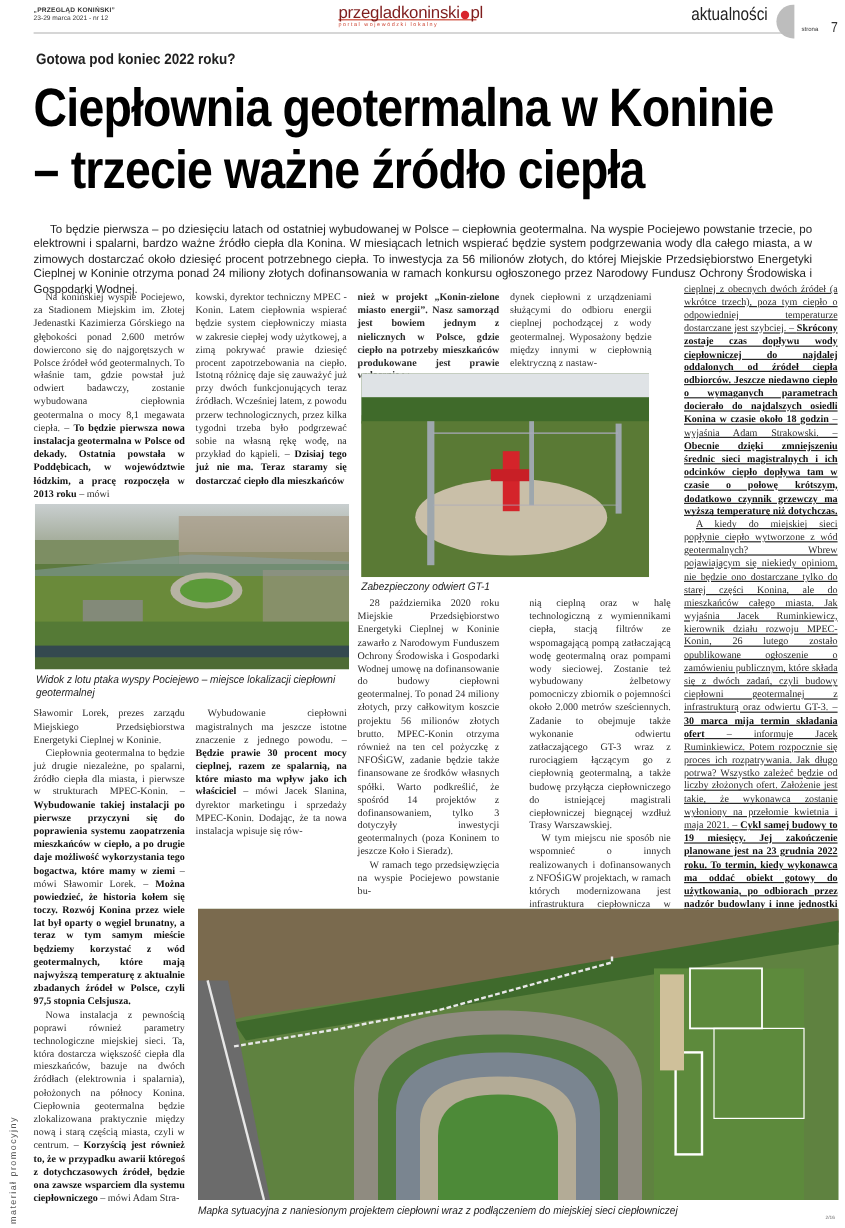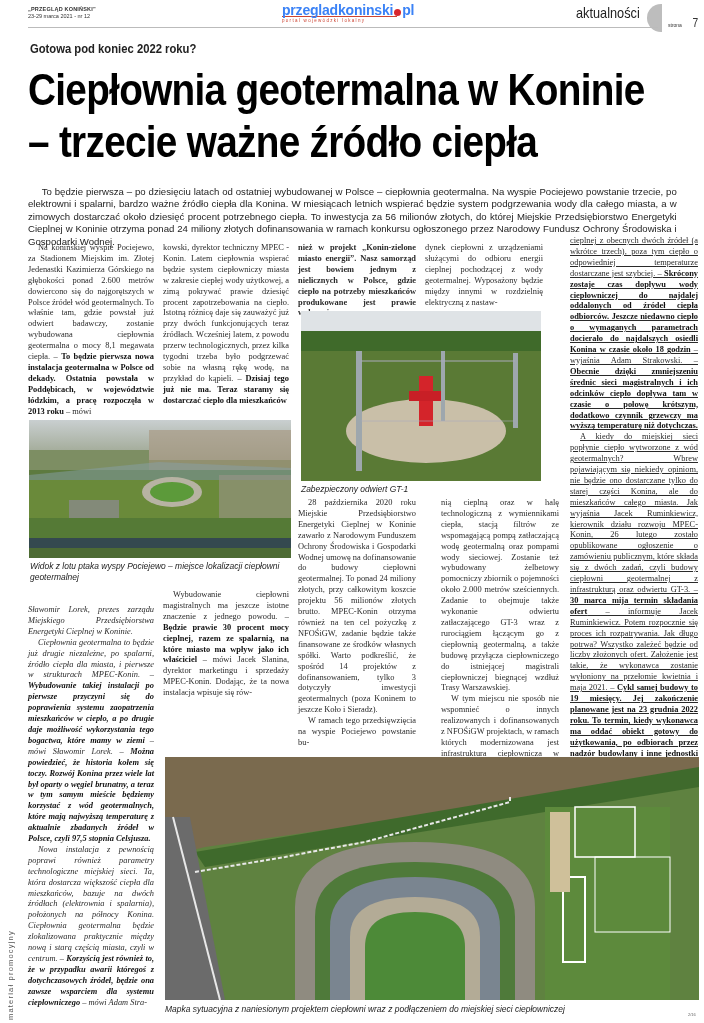--- a/index.html
+++ b/index.html
@@ -3,21 +3,21 @@
 <meta charset="utf-8">
 <style>
   * { box-sizing: border-box; margin: 0; padding: 0; }
   html, body { width: 704px; height: 1023px; background: #ffffff; overflow: hidden; }
   body { position: relative; font-family: "Liberation Serif", serif; color: #1a1a1a; }
 
   
   .hdr-left { position: absolute; left: 28px; top: 6px; font-family: "Liberation Sans", sans-serif; font-size: 5.5px; line-height: 7px; color: #333; }
   .hdr-left .pub { font-weight: bold; letter-spacing: 0.2px; }
   .logo { position: absolute; left: 282px; top: 2px; text-align: left; font-family: "Liberation Sans", sans-serif; }
-  .logo .main { font-size: 14px; font-weight: bold; color: #3b82f6; letter-spacing: -0.2px; }
+  .logo .main { font-size: 14px; font-weight: normal; color: #7f1d1d; letter-spacing: -0.2px; }
   .logo .main .dot { display: inline-block; width: 7px; height: 7px; border-radius: 50%; background: #d8262e; margin: 0 1px; vertical-align: -1px; }
   .logo .sub { font-size: 4.5px; color: #c43; letter-spacing: 1.3px; margin-top: -2px; border-top: 1px solid #c43; padding-top: 1px; width: 115px; }
   .section-name { position: absolute; left: 576px; top: 4px; font-family: "Liberation Sans", sans-serif; font-size: 15px; color: #222; transform: scaleX(0.85); transform-origin: left; }
   .tab-shape { position: absolute; left: 647px; top: 4px; width: 15px; height: 28px; background: #bdbdbd; border-radius: 15px 0 0 15px; }
   .page-label { position: absolute; left: 668px; top: 22px; font-family: "Liberation Sans", sans-serif; font-size: 5px; color: #333; }
   .page-num { position: absolute; left: 692px; top: 16px; font-family: "Liberation Sans", sans-serif; font-size: 12px; color: #333; transform: scaleX(0.85); }
   .hdr-rule { position: absolute; left: 28px; top: 27px; width: 630px; height: 1px; background: #bbb; }
 
   
   .kicker { position: absolute; left: 30px; top: 42px; font-family: "Liberation Sans", sans-serif; font-size: 12.5px; font-weight: bold; color: #222; transform: scaleX(0.9); transform-origin: left; }
@@ -74,21 +74,21 @@
 
 <div class="col" style="left:163px; top:243px; width:126px;">
   <p class="noind"><span>kowski, dyrektor techniczny MPEC -Konin. Latem ciepłownia wspierać będzie system ciepłowniczy miasta w zakresie ciepłej wody użytkowej, a zimą pokrywać prawie dziesięć procent zapotrzebowania na ciepło. Istotną różnicę daje się zauważyć już przy dwóch funkcjonujących teraz źródłach. Wcześniej latem, z powodu przerw technologicznych, przez kilka tygodni trzeba było podgrzewać sobie na własną rękę wodę, na przykład do kąpieli. – </span><b>Dzisiaj tego już nie ma. Teraz staramy się dostarczać ciepło dla mieszkańców</b></p>
 </div>
 
 <div class="col" style="left:298px; top:243px; width:118px;font-weight:bold;">
   <p class="noind">nież w projekt „Konin-zielone miasto energii”. Nasz samorząd jest bowiem jednym z nielicznych w Polsce, gdzie ciepło na potrzeby mieszkańców produkowane jest prawie wyłącznie w</p>
 </div>
 
 <div class="col" style="left:425px; top:243px; width:118px;">
-  <p class="noind">dynek ciepłowni z urządzeniami służącymi do odbioru energii cieplnej pochodzącej z wody geotermalnej. Wyposażony będzie między innymi w rozdzielnię elektryczną z nastaw-</p>
+  <p class="noind">dynek ciepłowni z urządzeniami służącymi do odbioru energii cieplnej pochodzącej z wody geotermalnej. Wyposażony będzie między innymi w ciepłownią elektryczną z nastaw-</p>
 </div>
 
 <div class="col" style="left:570px; top:236px; width:128px;text-decoration:underline;">
   <p class="noind"><span>cieplnej z obecnych dwóch źródeł (a wkrótce trzech), poza tym ciepło o odpowiedniej temperaturze dostarczane jest szybciej. – </span><b>Skrócony zostaje czas dopływu wody ciepłowniczej do najdalej oddalonych od źródeł ciepła odbiorców. Jeszcze niedawno ciepło o wymaganych parametrach docierało do najdalszych osiedli Konina w czasie około 18 godzin</b><span> – wyjaśnia Adam Strakowski. – </span><b>Obecnie dzięki zmniejszeniu średnic sieci magistralnych i ich odcinków ciepło dopływa tam w czasie o połowę krótszym, dodatkowo czynnik grzewczy ma wyższą temperaturę niż dotychczas.</b></p>
   <p><span>A kiedy do miejskiej sieci popłynie ciepło wytworzone z wód geotermalnych? Wbrew pojawiającym się niekiedy opiniom, nie będzie ono dostarczane tylko do starej części Konina, ale do mieszkańców całego miasta. Jak wyjaśnia Jacek Ruminkiewicz, kierownik działu rozwoju MPEC-Konin, 26 lutego zostało opublikowane ogłoszenie o zamówieniu publicznym, które składa się z dwóch zadań, czyli budowy ciepłowni geotermalnej z infrastrukturą oraz odwiertu GT-3. – </span><b>30 marca mija termin składania ofert</b><span> – informuje Jacek Ruminkiewicz. Potem rozpocznie się proces ich rozpatrywania. Jak długo potrwa? Wszystko zależeć będzie od liczby złożonych ofert. Założenie jest takie, że wykonawca zostanie wyłoniony na przełomie kwietnia i maja 2021. – </span><b>Cykl samej budowy to 19 miesięcy. Jej zakończenie planowane jest na 23 grudnia 2022 roku. To termin, kiedy wykonawca ma oddać obiekt gotowy do użytkowania, po odbiorach przez nadzór budowlany i inne jednostki</b><span> – dodaje kierownik działu rozwoju MPEC-Konin.</span></p>
 </div>
 
 <div class="photo" style="left:29px; top:420px; width:262px; height:138px;">
   <svg width="262" height="138" viewBox="0 0 262 138">
     <defs>
@@ -135,21 +135,21 @@
 <div class="col" style="left:298px; top:498px; width:118px;">
   <p>28 października 2020 roku Miejskie Przedsiębiorstwo Energetyki Cieplnej w Koninie zawarło z Narodowym Funduszem Ochrony Środowiska i Gospodarki Wodnej umowę na dofinansowanie do budowy ciepłowni geotermalnej. To ponad 24 miliony złotych, przy całkowitym koszcie projektu 56 milionów złotych brutto. MPEC-Konin otrzyma również na ten cel pożyczkę z NFOŚiGW, zadanie będzie także finansowane ze środków własnych spółki. Warto podkreślić, że spośród 14 projektów z dofinansowaniem, tylko 3 dotyczyły inwestycji geotermalnych (poza Koninem to jeszcze Koło i Sieradz).</p>
   <p>W ramach tego przedsięwzięcia na wyspie Pociejewo powstanie bu-</p>
 </div>
 
 <div class="col" style="left:441px; top:498px; width:118px;">
   <p class="noind">nią cieplną oraz w halę technologiczną z wymiennikami ciepła, stacją filtrów ze wspomagającą pompą zatłaczającą wodę geotermalną oraz pompami wody sieciowej. Zostanie też wybudowany żelbetowy pomocniczy zbiornik o pojemności około 2.000 metrów sześciennych. Zadanie to obejmuje także wykonanie odwiertu zatłaczającego GT-3 wraz z rurociągiem łączącym go z ciepłownią geotermalną, a także budowę przyłącza ciepłowniczego do istniejącej magistrali ciepłowniczej biegnącej wzdłuż Trasy Warszawskiej.</p>
   <p>W tym miejscu nie sposób nie wspomnieć o innych realizowanych i dofinansowanych z NFOŚiGW projektach, w ramach których modernizowana jest infrastruktura ciepłownicza w Koninie. Po pierwsze dzięki temu, w znacznym stopniu ograniczane są straty na przesyle energii</p>
 </div>
 
-<div class="col" style="left:28px; top:605px; width:126px;font-style:italic;">
+<div class="col" style="left:28px; top:590px; width:126px;">
   <p class="noind">Sławomir Lorek, prezes zarządu Miejskiego Przedsiębiorstwa Energetyki Cieplnej w Koninie.</p>
   <p><span>Ciepłownia geotermalna to będzie już drugie niezależne, po spalarni, źródło ciepła dla miasta, i pierwsze w strukturach MPEC-Konin. – </span><b>Wybudowanie takiej instalacji po pierwsze przyczyni się do poprawienia systemu zaopatrzenia mieszkańców w ciepło, a po drugie daje możliwość wykorzystania tego bogactwa, które mamy w ziemi</b><span> – mówi Sławomir Lorek. – </span><b>Można powiedzieć, że historia kołem się toczy. Rozwój Konina przez wiele lat był oparty o węgiel brunatny, a teraz w tym samym mieście będziemy korzystać z wód geotermalnych, które mają najwyższą temperaturę z aktualnie zbadanych źródeł w Polsce, czyli 97,5 stopnia Celsjusza.</b></p>
   <p><span>Nowa instalacja z pewnością poprawi również parametry technologiczne miejskiej sieci. Ta, która dostarcza większość ciepła dla mieszkańców, bazuje na dwóch źródłach (elektrownia i spalarnia), położonych na północy Konina. Ciepłownia geotermalna będzie zlokalizowana praktycznie między nową i starą częścią miasta, czyli w centrum. – </span><b>Korzyścią jest również to, że w przypadku awarii któregoś z dotychczasowych źródeł, będzie ona zawsze wsparciem dla systemu ciepłowniczego</b><span> – mówi Adam Stra-</span></p>
 </div>
 
 <div class="col" style="left:163px; top:590px; width:126px;">
   <p><span>Wybudowanie ciepłowni magistralnych ma jeszcze istotne znaczenie z jednego powodu. – </span><b>Będzie prawie 30 procent mocy cieplnej, razem ze spalarnią, na które miasto ma wpływ jako ich właściciel</b><span> – mówi Jacek Slanina, dyrektor marketingu i sprzedaży MPEC-Konin. Dodając, że ta nowa instalacja wpisuje się rów-</span></p>
 </div>
 
 <div class="photo" style="left:165px; top:757px; width:534px; height:243px;">

